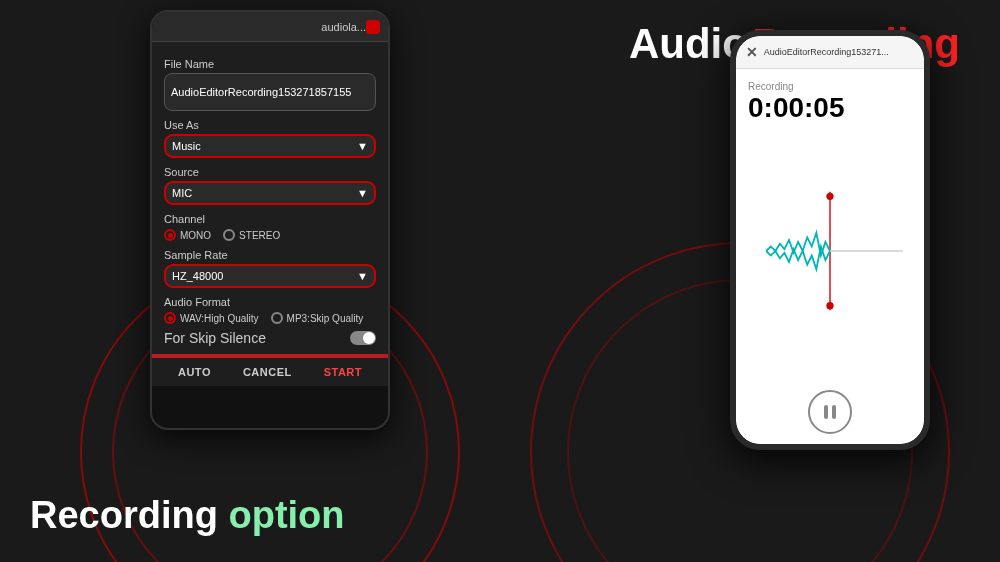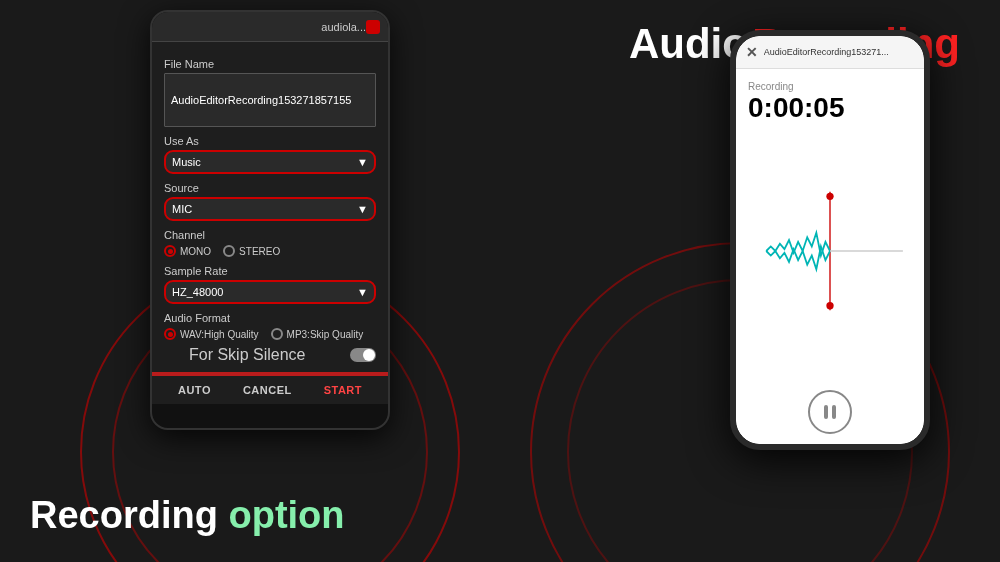--- a/index.html
+++ b/index.html
@@ -134,22 +134,22 @@
       font-size: 11px;
       margin-top: 8px;
       margin-bottom: 3px;
     }
 
     .field-value {
       color: #ffffff;
       font-size: 11px;
       background: #2a2a2a;
       border: 1px solid #555;
-      padding: 20px 6px;
-      border-radius: 1px;
+      padding: 12px 6px;
+      border-radius: 8px;
       width: 100%;
     }
 
     .dropdown-field {
       display: flex;
       align-items: center;
       background: #2a2a2a;
       border: 2px solid #cc0000;
       border-radius: 9px;
       padding: 4px 6px;
@@ -202,22 +202,21 @@
     }
 
     .toggle-row {
       display: flex;
       align-items: center;
       justify-content: space-between;
       margin-top: 6px;
     }
     .toggle-label {
       color: #cccccc;
-      font-size: 16px;
-      margin-left: 25px;
+      font-size: 14px;
     }
     .toggle-switch {
       width: 26px;
       height: 14px;
       background: #888;
       border-radius: 7px;
       position: relative;
     }
     .toggle-knob {
       width: 12px;

